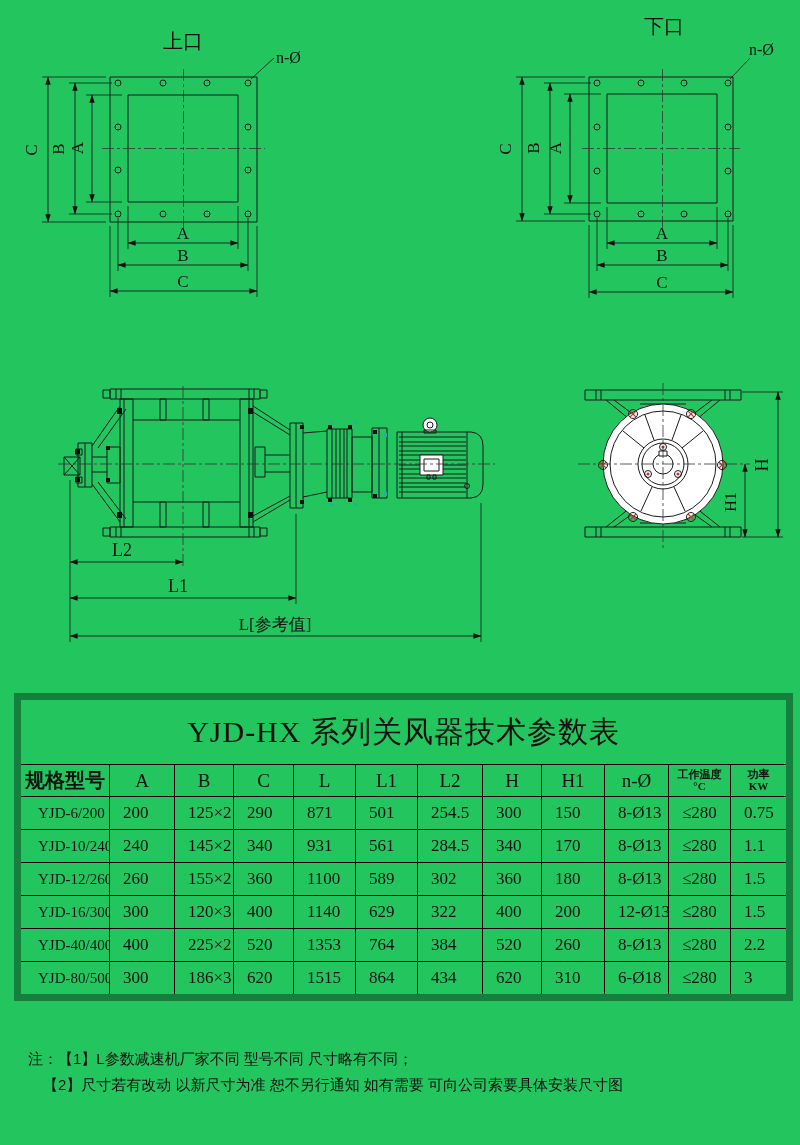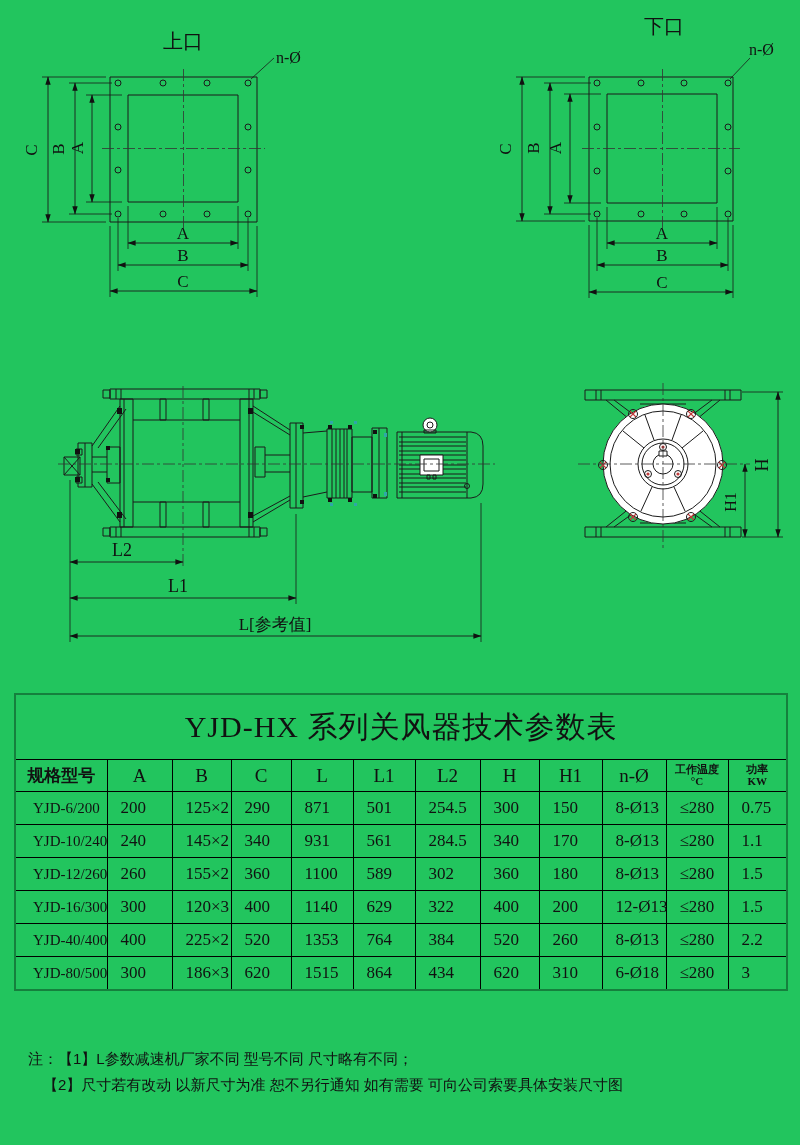--- a/index.html
+++ b/index.html
@@ -14,25 +14,25 @@
   .ln{stroke:#1b1b1b;stroke-width:1;fill:none;}
   .lnw{stroke:#1b1b1b;stroke-width:1;fill:#fff;}
   .cl{stroke:#333;stroke-width:0.8;fill:none;stroke-dasharray:12 3 3 3;}
   .dim{stroke:#1b1b1b;stroke-width:0.9;fill:none;}
   .ext{stroke:#1b1b1b;stroke-width:0.8;fill:none;}
   .dots rect{fill:#111;stroke:none;}
   
   .spec-table{position:absolute;left:14px;top:693px;width:772px;border-collapse:collapse;table-layout:fixed;
               font-family:"Liberation Serif","DejaVu Serif",serif;}
   .spec-table,.spec-table td,.spec-table th{border:1px solid #000;}
-  .spec-table{border:2px solid #15803d;}
+  .spec-table{border:7px solid #15803d;}
   .title-row td{height:62px;text-align:center;font-size:30px;letter-spacing:1px;}
   .head-row th{height:31px;vertical-align:middle;text-align:center;font-weight:normal;padding:0;}
   .head-row th .hl{font-size:19px;line-height:1.05;}
-  .head-row th:first-child .hl{font-size:17px;font-weight:bold;}
+  .head-row th:first-child .hl{font-size:20px;font-weight:bold;}
   .head-row th.small .hl{font-size:11px;font-weight:bold;}
   .head-row th.small .hs{font-size:11px;font-weight:bold;line-height:1;}
   .spec-table tbody td{height:32px;font-size:17px;text-align:left;padding:0 0 0 13px;white-space:nowrap;overflow:hidden;}
   .spec-table tbody td.model{font-size:15px;padding-left:17px;}
   
   .notes{position:absolute;left:28px;top:1046px;font-size:15px;font-weight:normal;color:#111;line-height:1.75;}
   .notes .l2{padding-left:15px;}
 </style>
 </head>
 <body>

